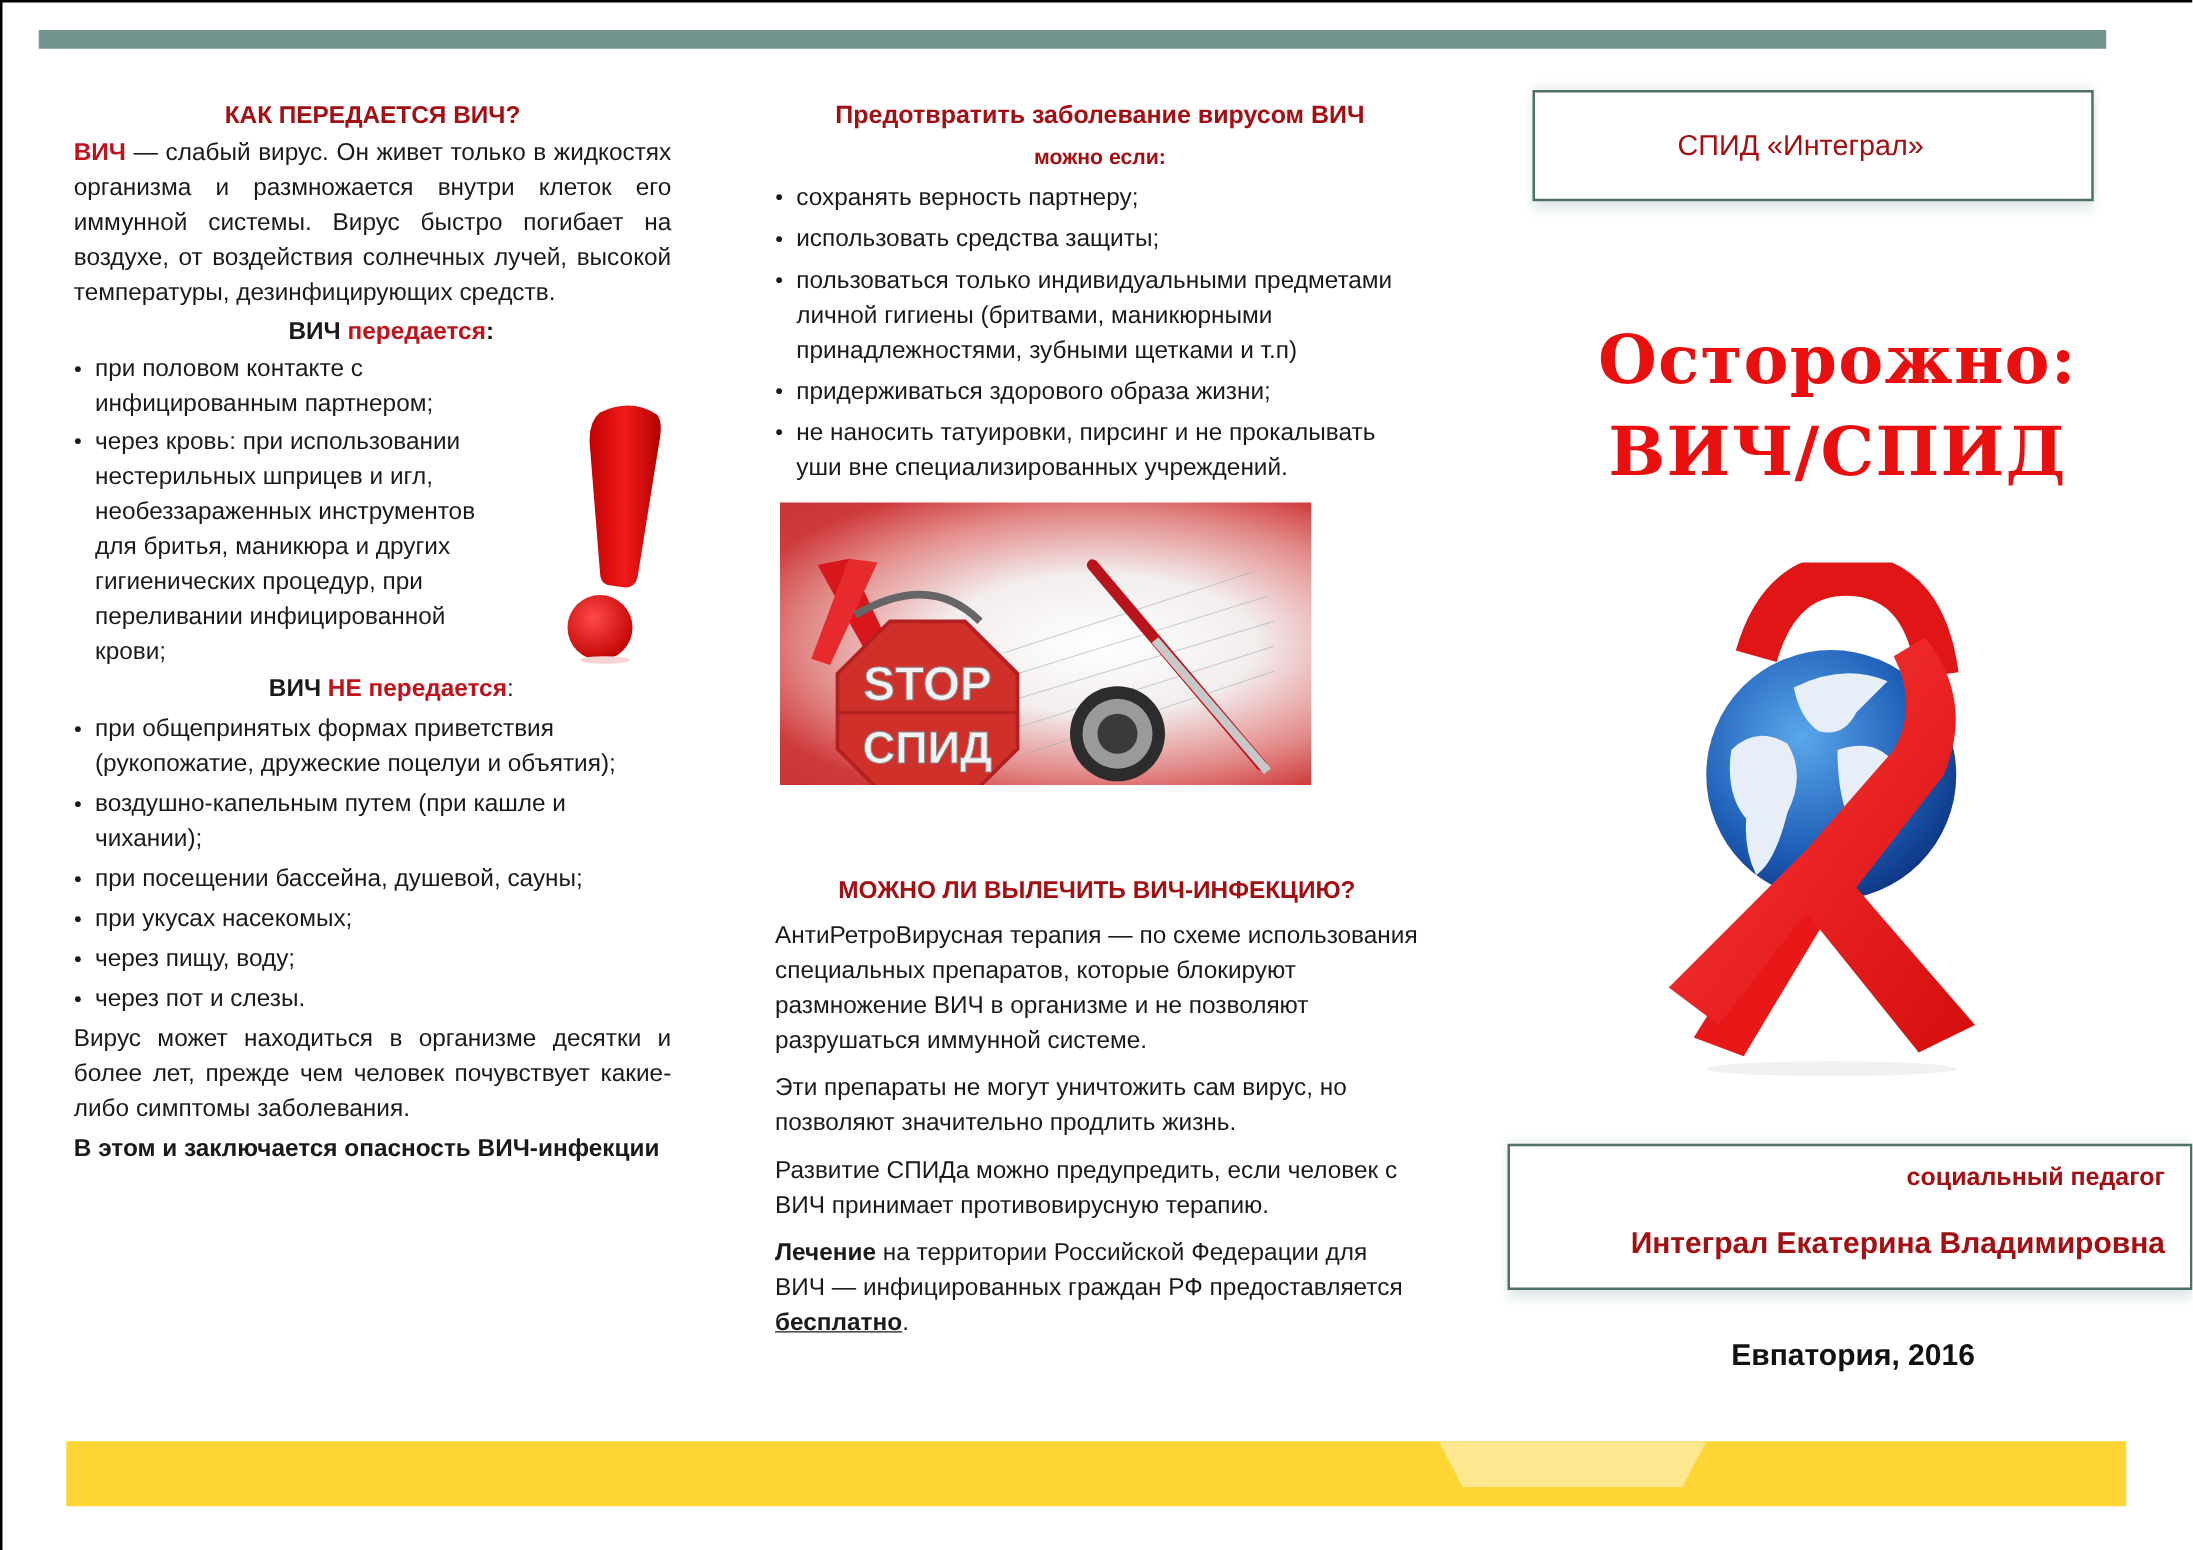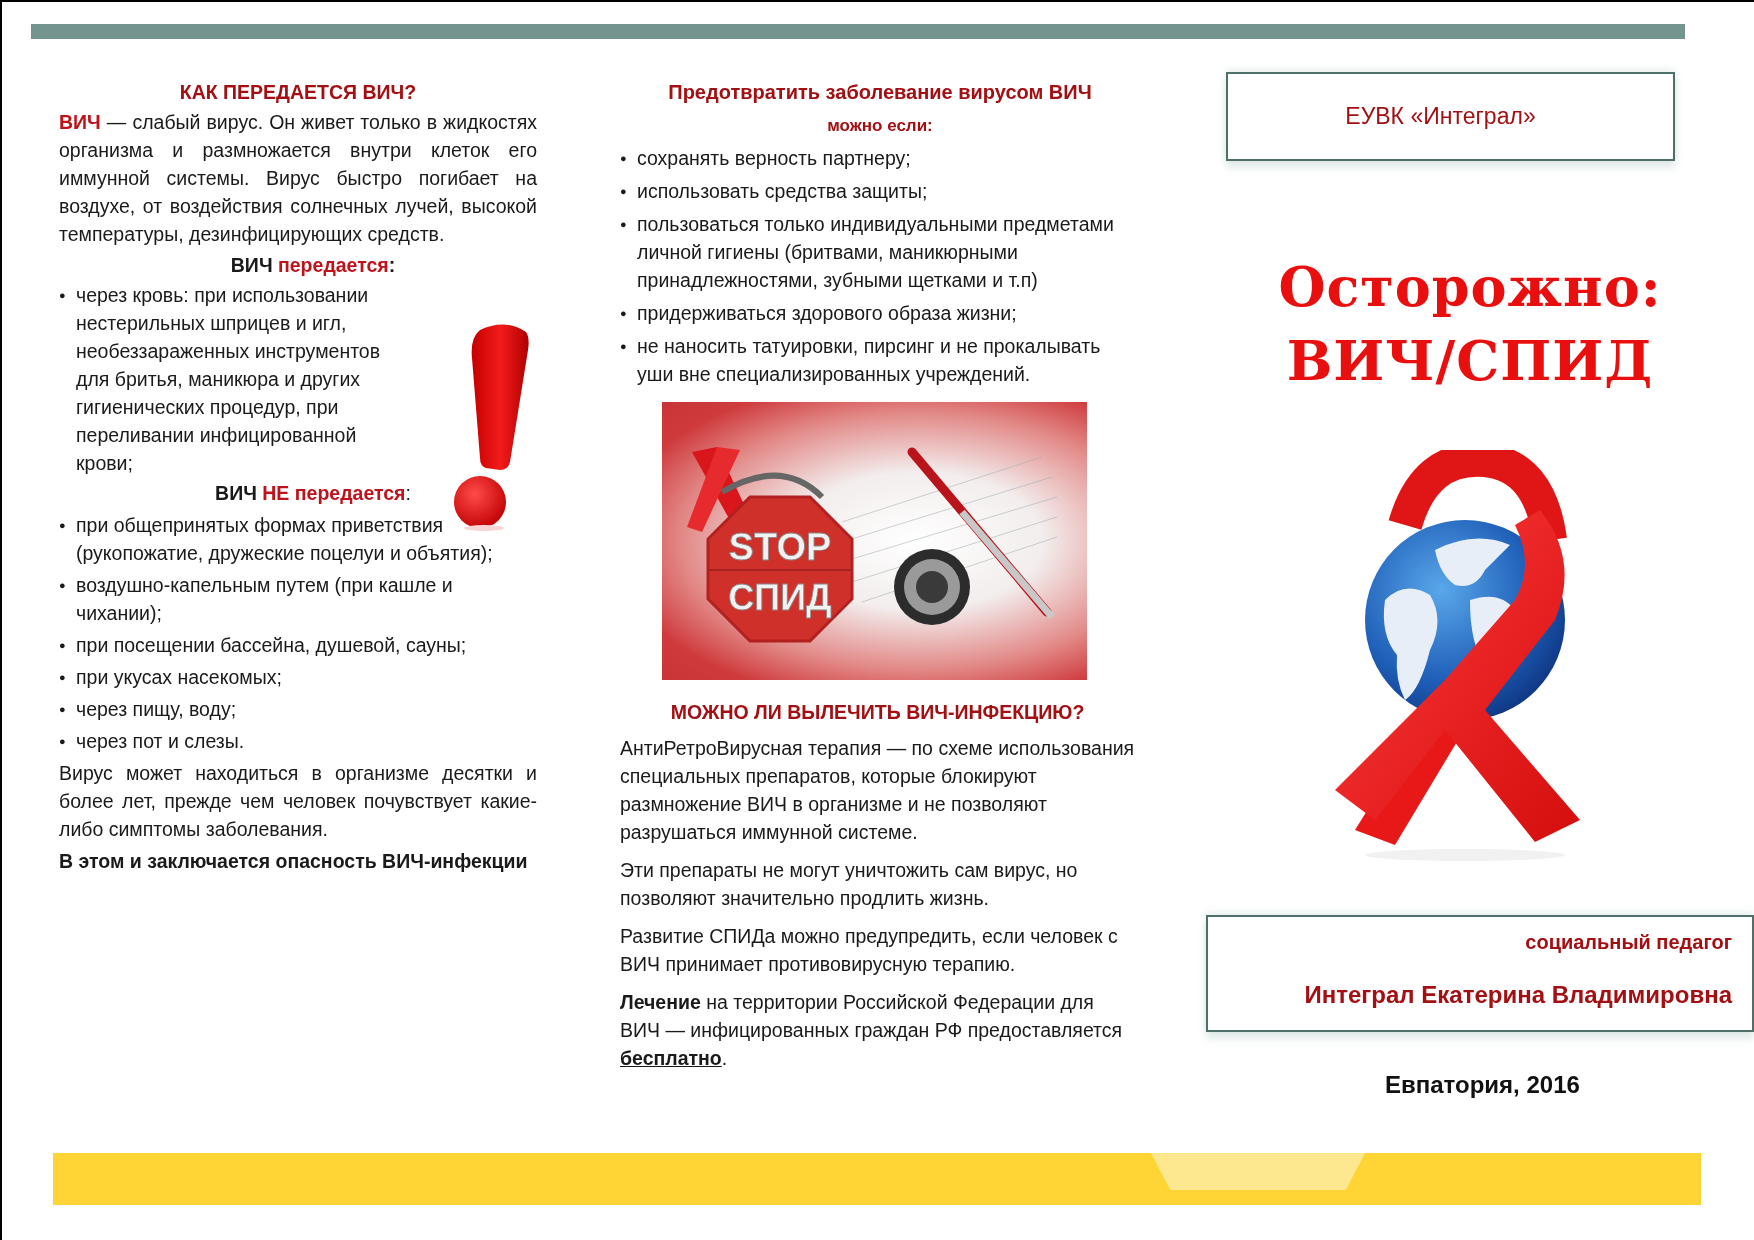--- a/index.html
+++ b/index.html
@@ -23,21 +23,21 @@
   .just { text-align: justify; }
   .p { margin: 0; }
   .center { text-align: center; font-weight: bold; }
 
   ul.bul { list-style: none; margin: 0; padding: 0; }
   ul.bul li { position: relative; padding-left: 17px; margin-bottom: 2px; }
   ul.bul li::before { content: "\25CF"; position: absolute; left: 0; top: 0; font-size: 11px; }
 
   .exclaim { position: absolute; left: 450px; top: 320px; width: 80px; height: 212px; }
 
-  .stop-img { position: absolute; left: 662px; top: 402px; width: 425px; height: 278px;
+  .stop-img { position: absolute; left: 624px; top: 402px; width: 425px; height: 226px;
     background: radial-gradient(ellipse at 60% 50%, #ffffff 0%, #f3eded 35%, #e28a88 65%, #cf3a3c 85%, #c93437 100%);
     overflow: hidden; text-align: right; }
 
   .box { position: absolute; border: 2px solid #4f6f6a; box-sizing: border-box; background: #fff;
     box-shadow: 0 6px 8px rgba(160,190,185,0.35), 0 -4px 6px rgba(200,215,212,0.3); }
   .org-box { left: 1226px; top: 72px; width: 449px; height: 89px; display: flex; align-items: center; justify-content: center; }
   .org-name { color: #a30f12; font-size: 23px; margin-left: -20px; }
 
   .title { position: absolute; left: 1240px; top: 250px; width: 460px; text-align: center;
     font-family: "DejaVu Serif", serif; font-weight: bold; color: #ea0f0f; font-size: 54px; line-height: 74px; letter-spacing: 1px; }
@@ -55,20 +55,21 @@
 <div class="page-border"></div>
 <div class="top-bar"></div>
 
 <div class="col col-left">
   <div class="h-red" style="margin-bottom:2px;">КАК ПЕРЕДАЕТСЯ ВИЧ?</div>
   <p class="p just" style="width:478px;"><span class="red-bold">ВИЧ</span><span> — слабый вирус. Он живет только в жидкостях организма и размножается внутри клеток его иммунной системы. Вирус быстро погибает на воздухе, от воздействия солнечных лучей, высокой температуры, дезинфицирующих средств.</span></p>
   <div class="center" style="margin:3px 0 2px 30px;">
     <span>ВИЧ </span><span class="red-bold">передается</span><span>:</span>
   </div>
   <ul class="bul" style="padding-left:0;">
+    <li style="width:310px;padding-left:17px;"><span>при половом контакте с инфицированным партнером;</span></li>
     <li style="width:330px;"><span>через кровь: при использовании нестерильных шприцев и игл, необеззараженных инструментов для бритья, маникюра и других гигиенических процедур, при переливании инфицированной крови;</span></li>
   </ul>
   <div class="center" style="margin:0 0 4px 30px;">
     <span>ВИЧ </span><span class="red-bold">НЕ передается</span><span style="font-weight:normal">:</span>
   </div>
   <ul class="bul">
     <li style="margin-bottom:4px;"><span>при общепринятых формах приветствия (рукопожатие, дружеские поцелуи и объятия);</span></li>
     <li style="margin-bottom:4px;width:440px;"><span>воздушно-капельным путем (при кашле и чихании);</span></li>
     <li style="margin-bottom:4px;"><span>при посещении бассейна, душевой, сауны;</span></li>
     <li style="margin-bottom:4px;"><span>при укусах насекомых;</span></li>
@@ -142,21 +143,21 @@
   <div class="h-red" style="margin-bottom:8px;">МОЖНО ЛИ ВЫЛЕЧИТЬ ВИЧ-ИНФЕКЦИЮ?</div>
   <p class="p" style="margin-bottom:10px;">АнтиРетроВирусная терапия — по схеме использования специальных препаратов, которые блокируют размножение ВИЧ в организме и не позволяют разрушаться иммунной системе.</p>
   <p class="p" style="margin-bottom:10px;width:470px;">Эти препараты не могут уничтожить сам вирус, но позволяют значительно продлить жизнь.</p>
   <p class="p" style="margin-bottom:10px;width:510px;">Развитие СПИДа можно предупредить, если человек с ВИЧ принимает противовирусную терапию.</p>
   <p class="p" style="width:515px;">
     <b>Лечение</b><span> на территории Российской Федерации для ВИЧ — инфицированных граждан РФ предоставляется </span><b style="text-decoration:underline;">бесплатно</b><span>.</span>
   </p>
 </div>
 
 <div class="box org-box">
-  <span class="org-name">ЕУВК «Интеграл»</span>
+  <span class="org-name">СПИД «Интеграл»</span>
 </div>
 
 <div class="title">
   <div>Осторожно:</div>
   <div>ВИЧ/СПИД</div>
 </div>
 
 <svg class="ribbon" viewBox="0 0 260 415">
   <defs>
     <radialGradient id="globe" cx="0.38" cy="0.35" r="0.75">

